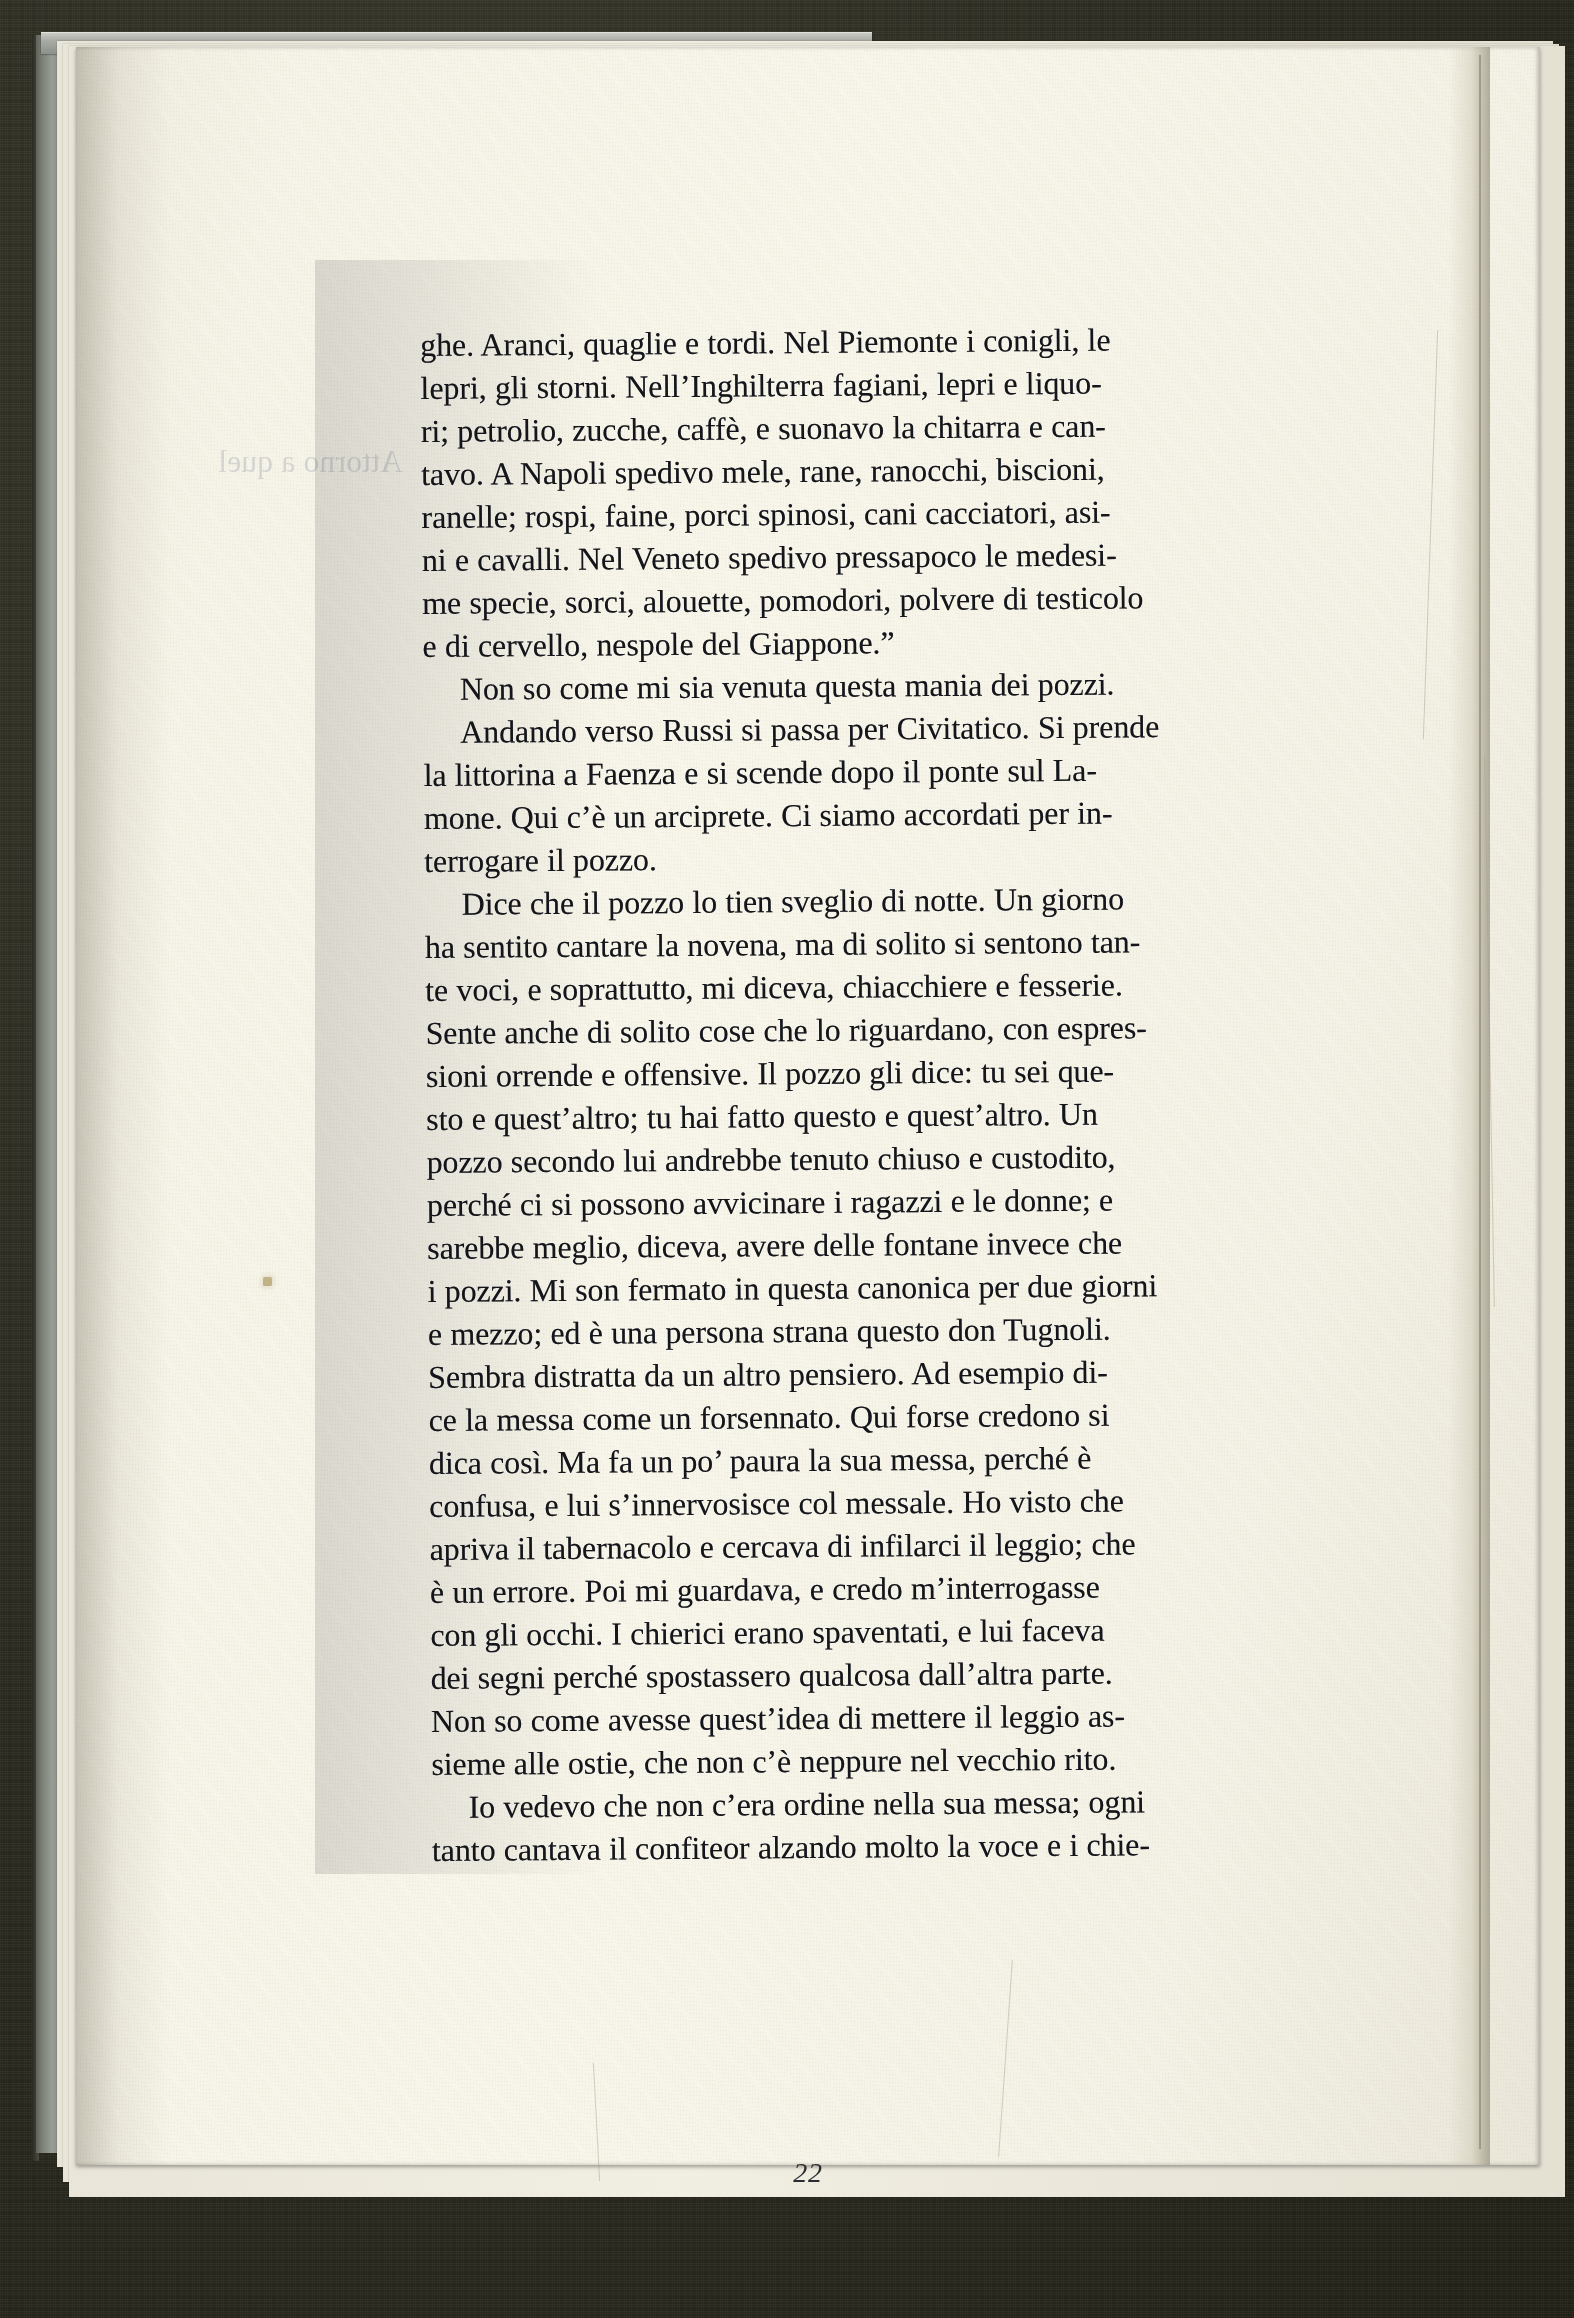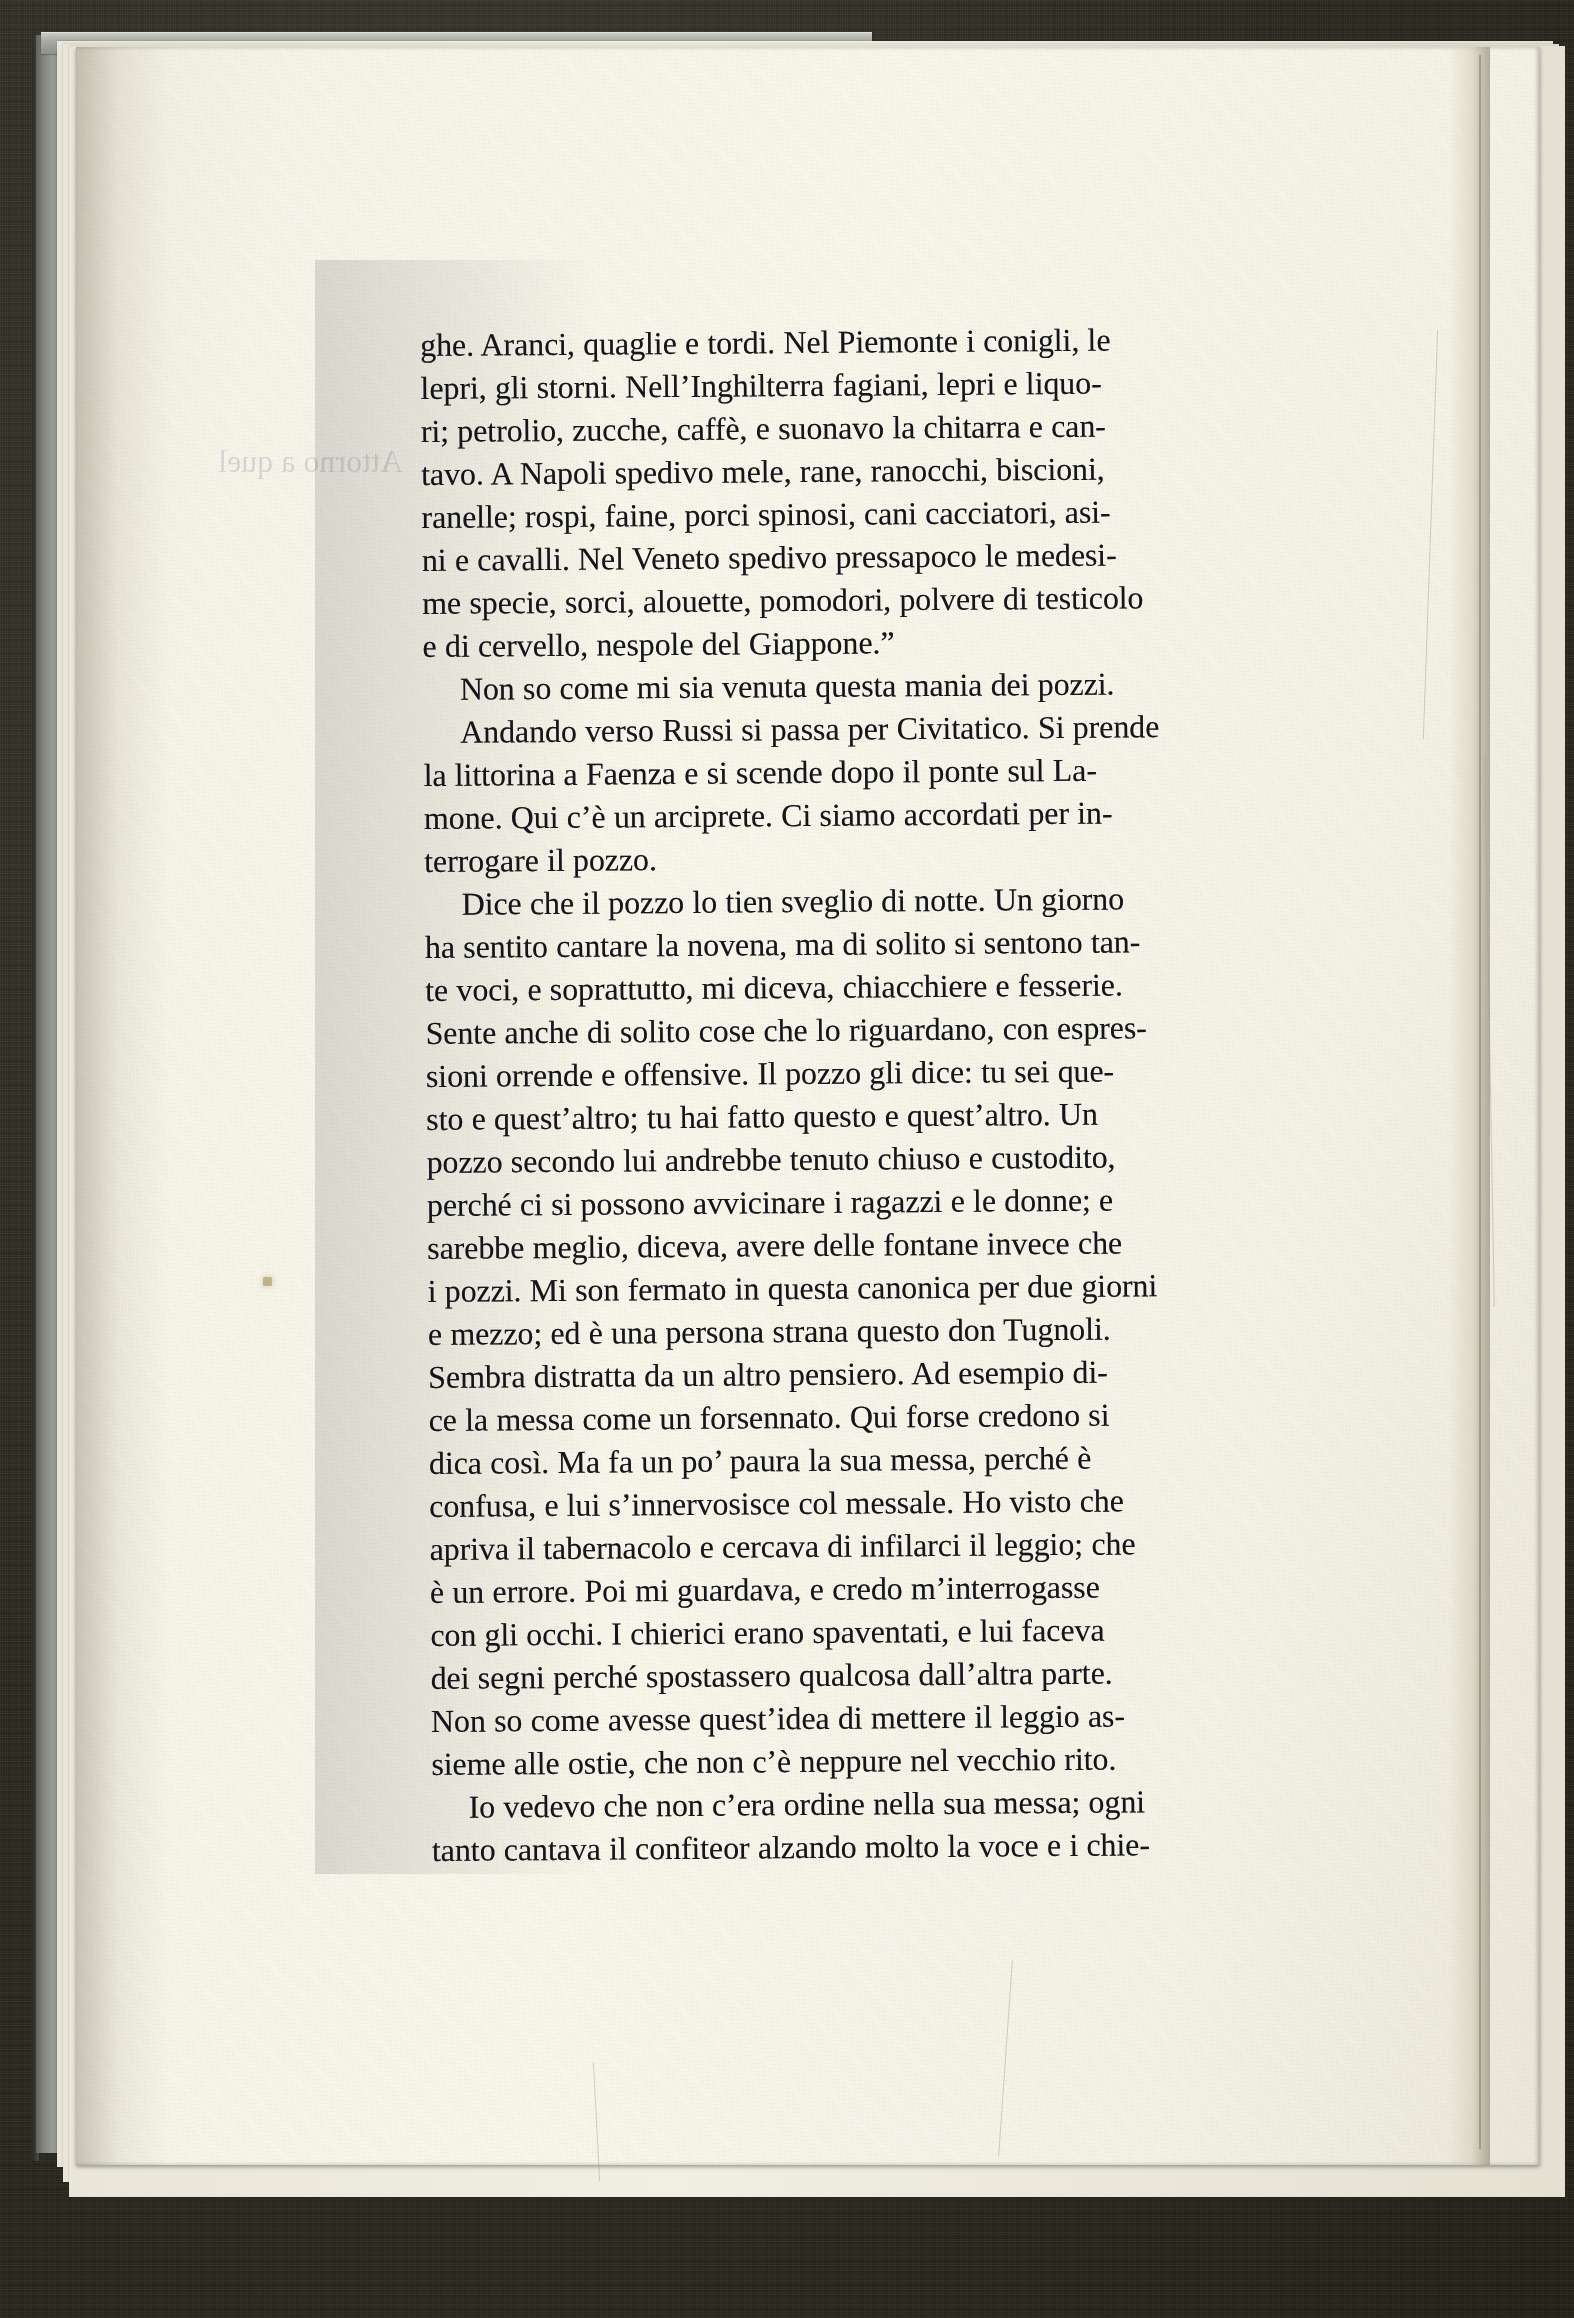--- a/index.html
+++ b/index.html
@@ -281,20 +281,21 @@
         <span class="line">sieme alle ostie, che non c’è neppure nel vecchio rito.</span>
       </p>
 
       <p class="para" style="margin:0">
         <span class="line indent">Io vedevo che non c’era ordine nella sua messa; ogni</span>
         <span class="line">tanto cantava il confiteor alzando molto la voce e i chie-</span>
       </p>
 
     </div>
 
+    <div class="folio">22</div>
 
     <div class="speck"></div>
 
     <div class="scratch s1"></div>
     <div class="scratch s2"></div>
     <div class="scratch s3"></div>
     <div class="scratch s4"></div>
   </div>
 
   <div class="gutter-shadow"></div>

